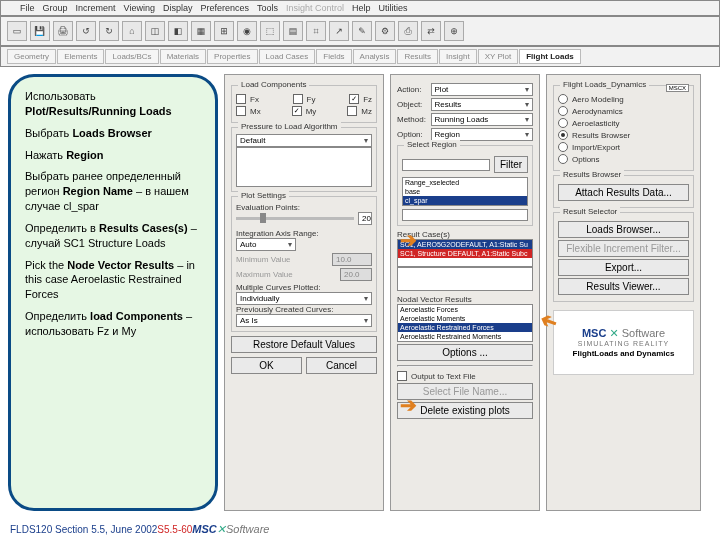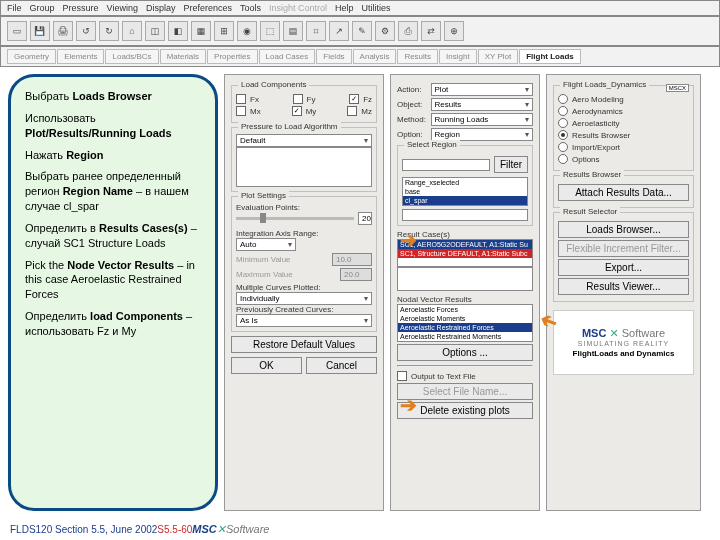--- a/index.html
+++ b/index.html
@@ -1,18 +1,18 @@
 <!DOCTYPE html>
 <html><head>
 <meta charset="utf-8">
 <style>
   * { box-sizing: border-box; margin: 0; padding: 0; }
   body { width: 720px; height: 540px; font-family: Arial, sans-serif; font-size: 9px; background: #fff; position: relative; overflow: hidden; }
 
-  .menubar { display: flex; gap: 8px; padding: 2px 6px; border: 1px solid #888; background: #f2f2f2; font-size: 9px; }
+  .menubar { display: flex; gap: 8px; padding: 2px 19px; border: 1px solid #888; background: #f2f2f2; font-size: 9px; }
   .menubar span { color: #333; }
   .menubar span.dim { color: #aaa; }
 
   .toolbar { display: flex; gap: 3px; padding: 4px 6px; border: 1px solid #888; background: #f2f2f2; }
   .tb-icon { width: 20px; height: 20px; background: #e8e8e8; border: 1px solid #aaa; font-size: 9px; line-height: 18px; text-align: center; color: #444; }
 
   .tab-row { display: flex; gap: 1px; padding: 2px 6px; border: 1px solid #888; background: #f2f2f2; font-size: 8px; }
   .tab { padding: 2px 6px; border: 1px solid #bbb; background: #f5f5f5; color: #888; }
   .tab.active { background: #fff; color: #222; font-weight: bold; }
 
@@ -65,21 +65,21 @@
 
   .msclogo { border: 1px solid #ccc; background: #fff; padding: 16px; margin-top: 8px; font-size: 8px; text-align: center; }
   .msclogo .big { font-size: 11px; }
 </style>
 </head>
 <body>
 
 <div class="menubar">
   <span>File</span>
   <span>Group</span>
-  <span>Pressure</span>
+  <span>Increment</span>
   <span>Viewing</span>
   <span>Display</span>
   <span>Preferences</span>
   <span>Tools</span>
   <span class="dim">Insight Control</span>
   <span>Help</span>
   <span>Utilities</span>
 </div>
 
 <div class="toolbar">
@@ -116,22 +116,22 @@
   <div class="tab">Analysis</div>
   <div class="tab">Results</div>
   <div class="tab">Insight</div>
   <div class="tab">XY Plot</div>
   <div class="tab active">Flight Loads</div>
 </div>
 
 <div class="main">
 
   <div class="callout">
+    <p><span>Использовать </span><b>Plot/Results/Running Loads</b></p>
     <p><span>Выбрать </span><b>Loads Browser</b></p>
-    <p><span>Использовать </span><b>Plot/Results/Running Loads</b></p>
     <p><span>Нажать </span><b>Region</b></p>
     <p><span>Выбрать ранее определенный регион </span><b>Region Name</b><span> – в нашем случае cl_spar</span></p>
     <p><span>Определить в </span><b>Results Cases(s)</b><span> – случай SC1 Structure Loads</span></p>
     <p><span>Pick the </span><b>Node Vector Results</b><span> – in this case Aeroelastic Restrained Forces</span></p>
     <p><span>Определить </span><b>load Components</b><span> – использовать Fz и My</span></p>
   </div>
 
   <div class="panel p1">
     <div class="group">
       <div class="gtitle">Load Components</div>

